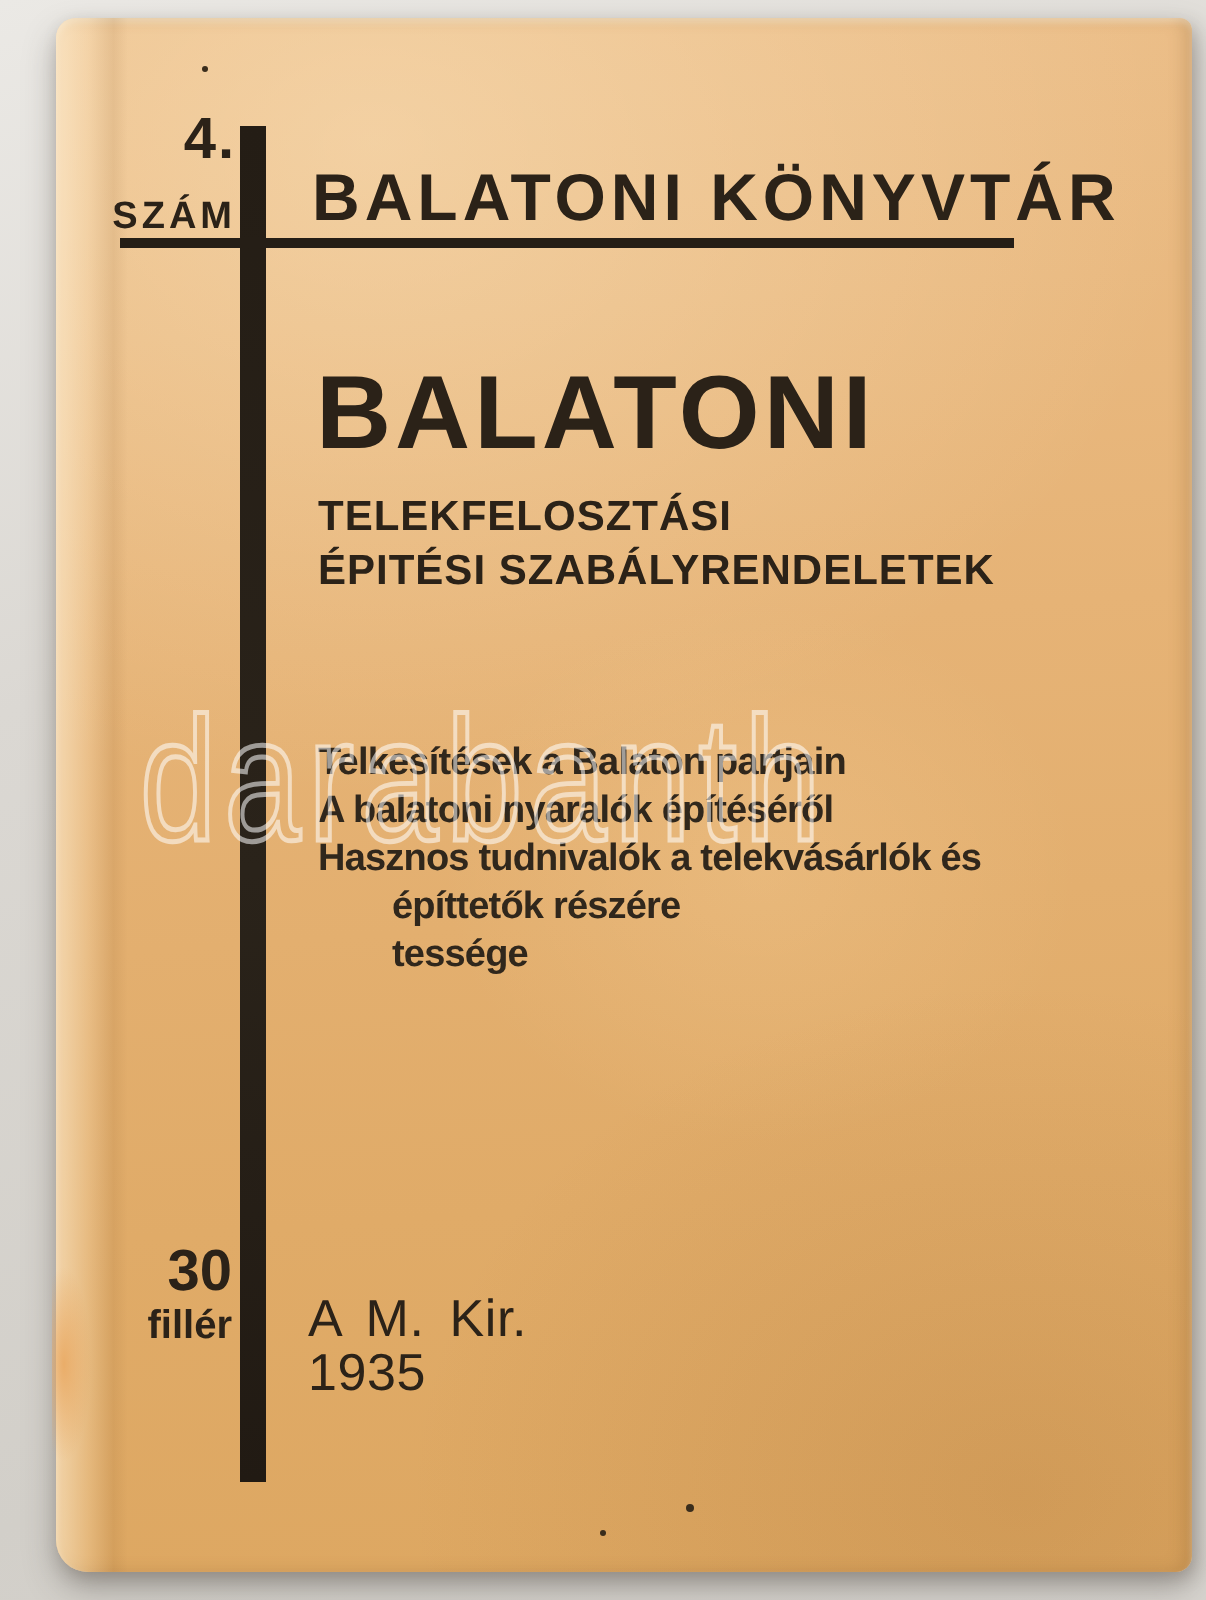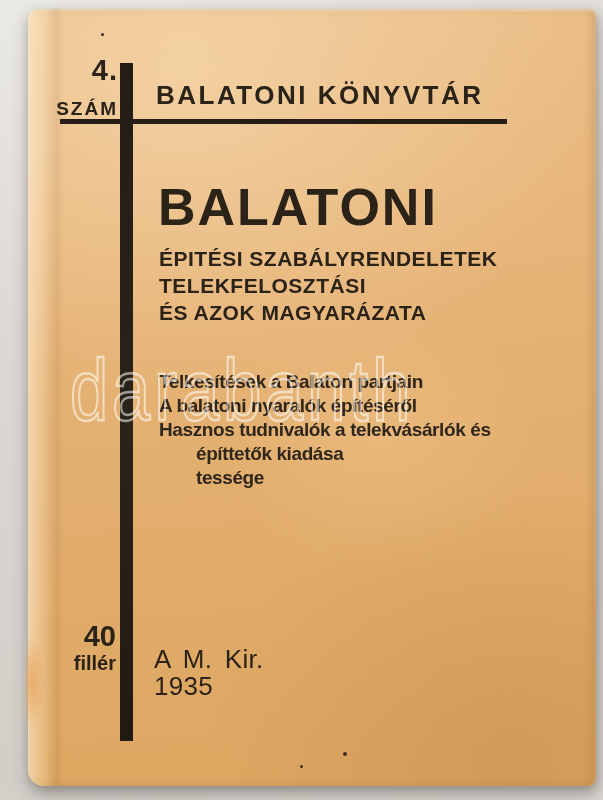--- a/index.html
+++ b/index.html
@@ -49,21 +49,21 @@
 
   .issue-block { left:24px; top:46px; width:66px; text-align:right; }
   .issue-number { display:block; font-size:29px; line-height:30px; letter-spacing:1px; }
   .issue-label  { display:block; font-size:19px; line-height:22px; letter-spacing:2px; margin-top:13px; }
 
   .vbar {
     position:absolute; left:92px; top:54px;
     width:13px; height:678px;
     background:linear-gradient(180deg, #241d15 0%, #2a231a 55%, #211a13 100%);
   }
-  .series-title { left:128px; top:71px; font-size:26px; letter-spacing:2.5px; }
+  .series-title { left:128px; top:71px; font-size:33px; letter-spacing:2.5px; }
   .hrule {
     position:absolute; left:32px; top:110px;
     width:447px; height:5px;
     background:#251e16;
   }
 
   .main-title { left:130px; top:168px; font-size:52px; letter-spacing:2px; }
 
   .subtitle { position:absolute; left:131px; top:236px; color:#2b2218; font-weight:bold; font-size:21px; line-height:27px; letter-spacing:0.5px; }
   .subtitle span { display:block; white-space:nowrap; }
@@ -111,35 +111,34 @@
 
     <div class="vbar"></div>
 
     <div class="ink series-title">BALATONI KÖNYVTÁR</div>
 
     <div class="hrule"></div>
 
     <div class="ink main-title">BALATONI</div>
 
     <div class="subtitle">
+      <span>TELEKFELOSZTÁSI</span>
       <span>ÉPITÉSI SZABÁLYRENDELETEK</span>
-      <span>TELEKFELOSZTÁSI</span>
-      <span>ÉS AZOK MAGYARÁZATA</span>
     </div>
 
     <div class="contents">
       <span>Telkesítések a Balaton partjain</span>
       <span>A balatoni nyaralók építéséről</span>
       <span>Hasznos tudnivalók a telekvásárlók és</span>
-      <span class="indent">építtetők kiadása</span>
+      <span class="indent">építtetők részére</span>
       <span class="indent">tessége</span>
     </div>
 
     <div class="ink price-block">
-      <span class="price-amount">40</span>
+      <span class="price-amount">30</span>
       <span class="price-unit">fillér</span>
     </div>
 
     <div class="imprint">
       <span>A M. Kir.</span>
       <span>1935</span>
     </div>
 
     <div class="speck s1"></div>
     <div class="speck s2"></div>

